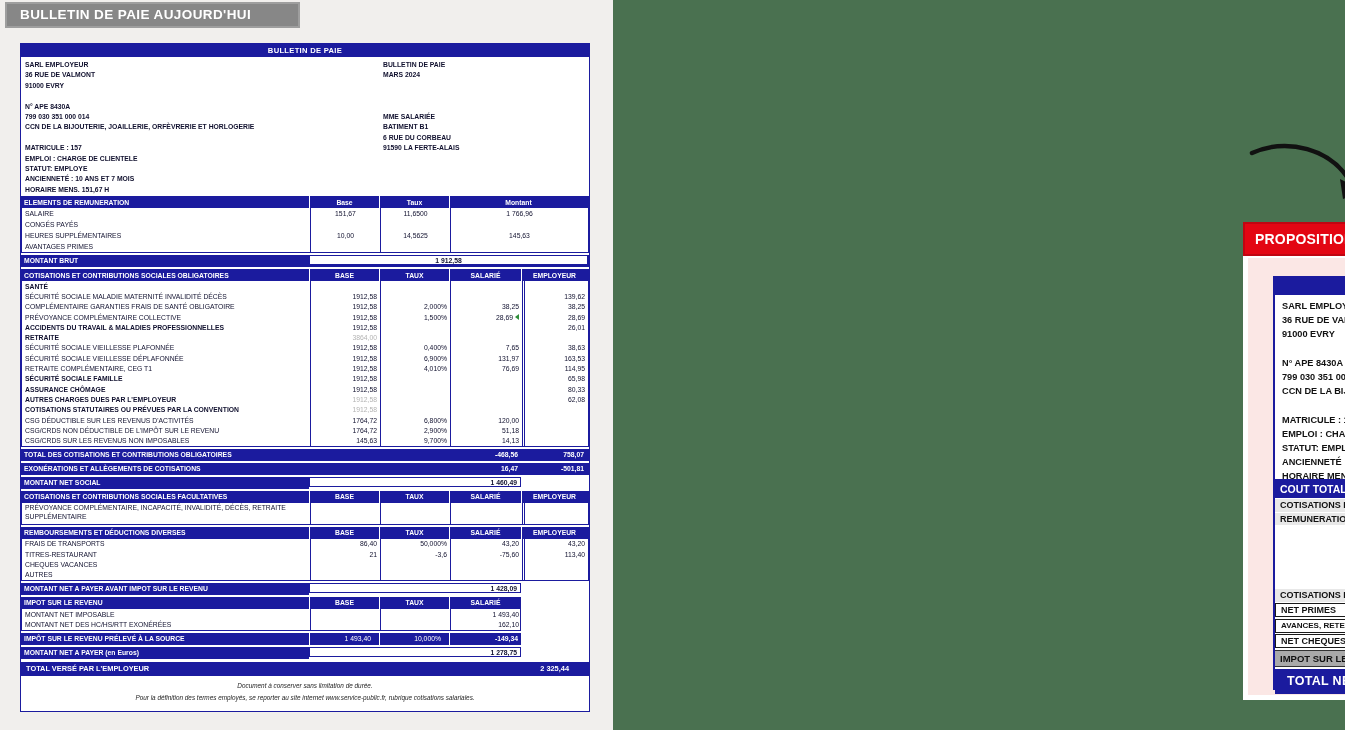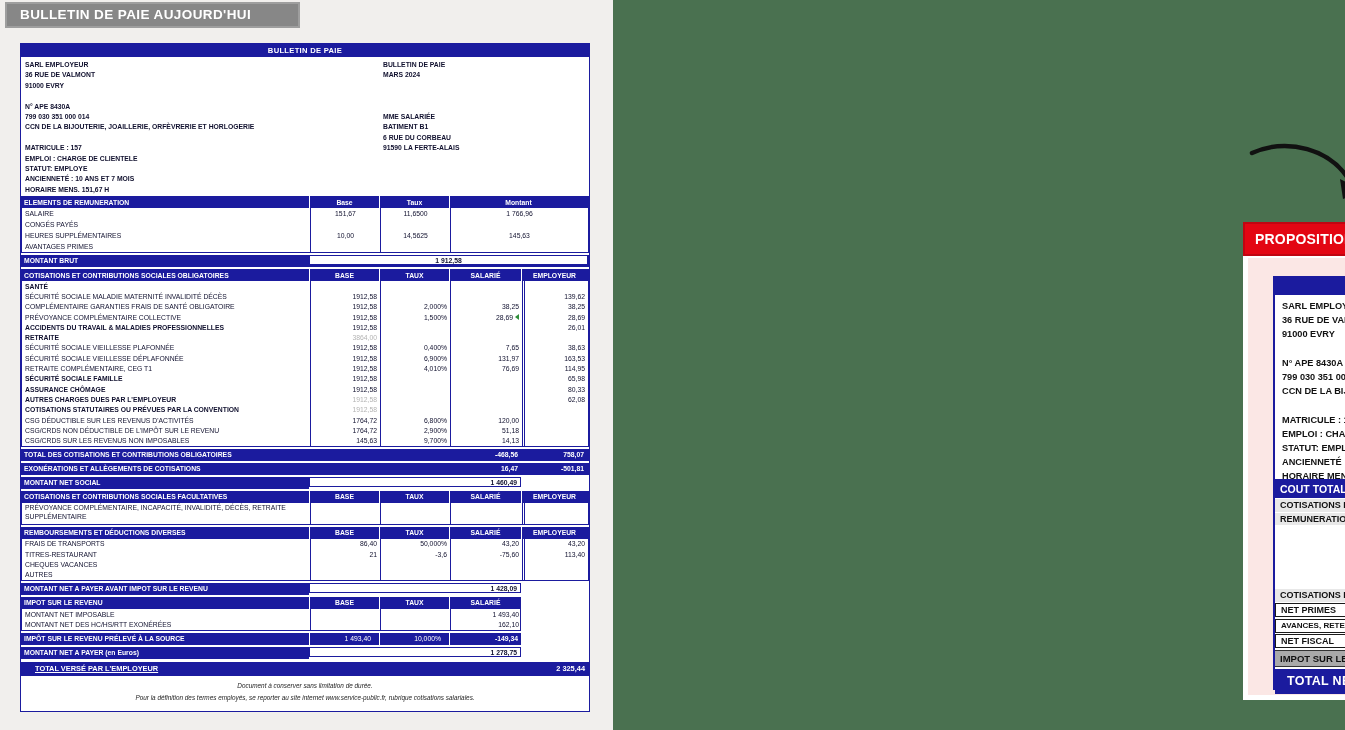--- a/index.html
+++ b/index.html
@@ -49,22 +49,22 @@
   .lp-netrow{position:relative;height:12px;margin-top:2px;}
   .lp-netrow .nl{position:absolute;left:0;top:0;width:288px;height:12px;background:#1b1b9e;color:#fff;font-weight:700;line-height:12px;padding-left:3px;box-sizing:border-box;}
   .lp-netrow .nbox{position:absolute;left:288px;top:0;width:212px;height:10px;background:#fff;border:1px solid #1b1b9e;box-sizing:border-box;text-align:right;padding-right:3px;line-height:9px;font-weight:700;color:#10102e;}
 
   .lp-source{height:12px;background:#1b1b9e;color:#fff;display:grid;align-items:center;margin-top:2px;}
   .lp-source .tl{padding-left:3px;font-weight:700;}
   .lp-source .sv{justify-self:end;padding-right:8px;border-left:1px solid #fff;width:100%;box-sizing:border-box;text-align:right;line-height:12px;}
   .lp-source .svb{font-weight:700;padding-right:3px;}
 
   .lp-grand{height:14px;background:#1b1b9e;color:#fff;font-weight:700;font-size:7.4px;display:flex;align-items:center;margin-top:3px;}
-  .lp-grand span:first-child{padding-left:14px;text-decoration:underline;}
-  .lp-grand .gv{margin-left:auto;padding-right:4px;}
+  .lp-grand span:first-child{padding-left:5px;}
+  .lp-grand .gv{margin-left:auto;padding-right:20px;}
 
   .lp-foot{margin-top:4px;}
   .lp-foot .fline{text-align:center;font-style:italic;font-size:6.4px;line-height:12px;color:#222;}
 
   
   .right-region{position:absolute;left:613px;top:0;width:732px;height:730px;background:#4a7150;}
   .arrow{position:absolute;left:633px;top:137px;}
 
   .card{position:absolute;left:630px;top:222px;width:715px;height:478px;background:#fff;}
   .red-tag{position:absolute;left:0;top:0;width:212px;height:34px;background:#e30613;border:2px solid #c00511;box-sizing:border-box;color:#fff;font-weight:700;font-size:14px;line-height:30px;padding-left:10px;letter-spacing:.2px;}
@@ -517,21 +517,21 @@
               <span class="mid"></span>
 
             </div>
               <div class="rp-row boxed italicval smalllabel">
               <span class="lbl">AVANCES, RETENUES ou AUTRES</span>
               <span class="sfx"></span>
               <span class="mid"></span>
 
             </div>
               <div class="rp-row boxed smallval">
-              <span class="lbl">NET FISCAL</span>
+              <span class="lbl">NET CHEQUES</span>
               <span class="sfx"></span>
               <span class="mid"></span>
 
             </div>
               <div class="rp-row dark">
               <span class="lbl">IMPOT SUR LE REVENU</span>
 
               <span class="mid"></span>
 
             </div>

